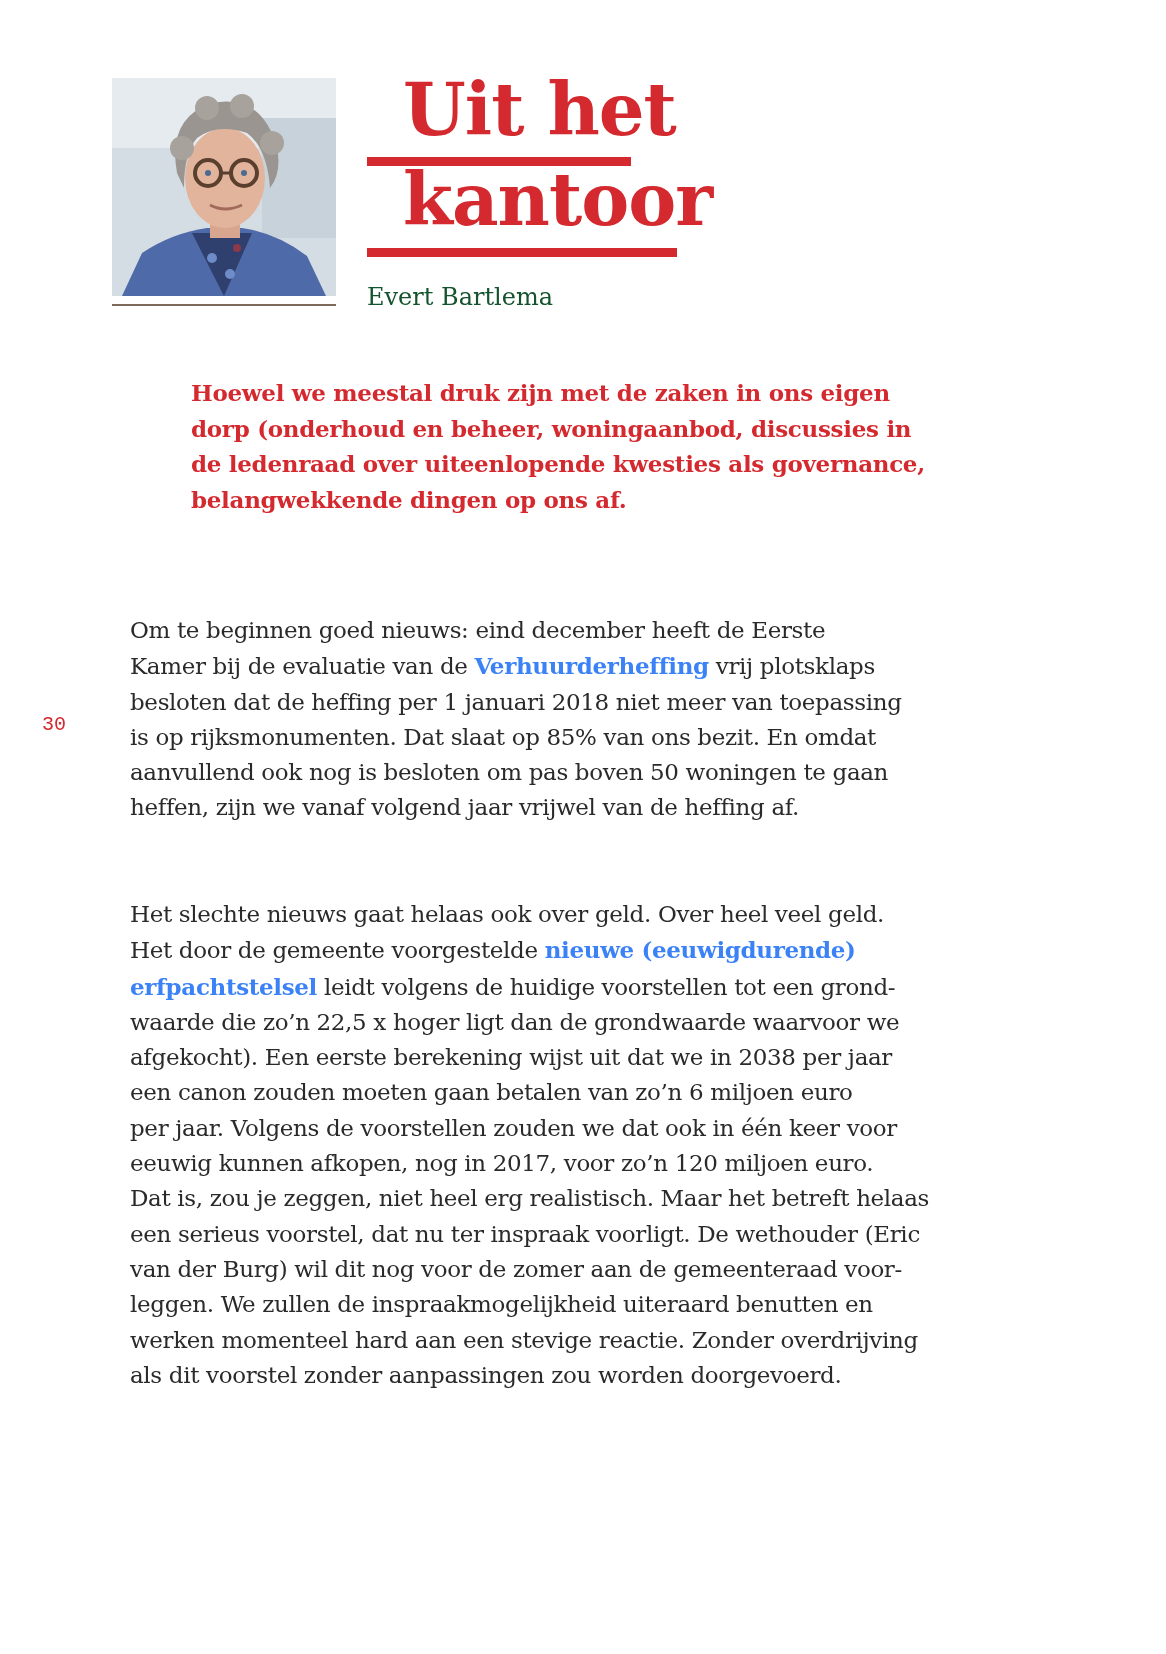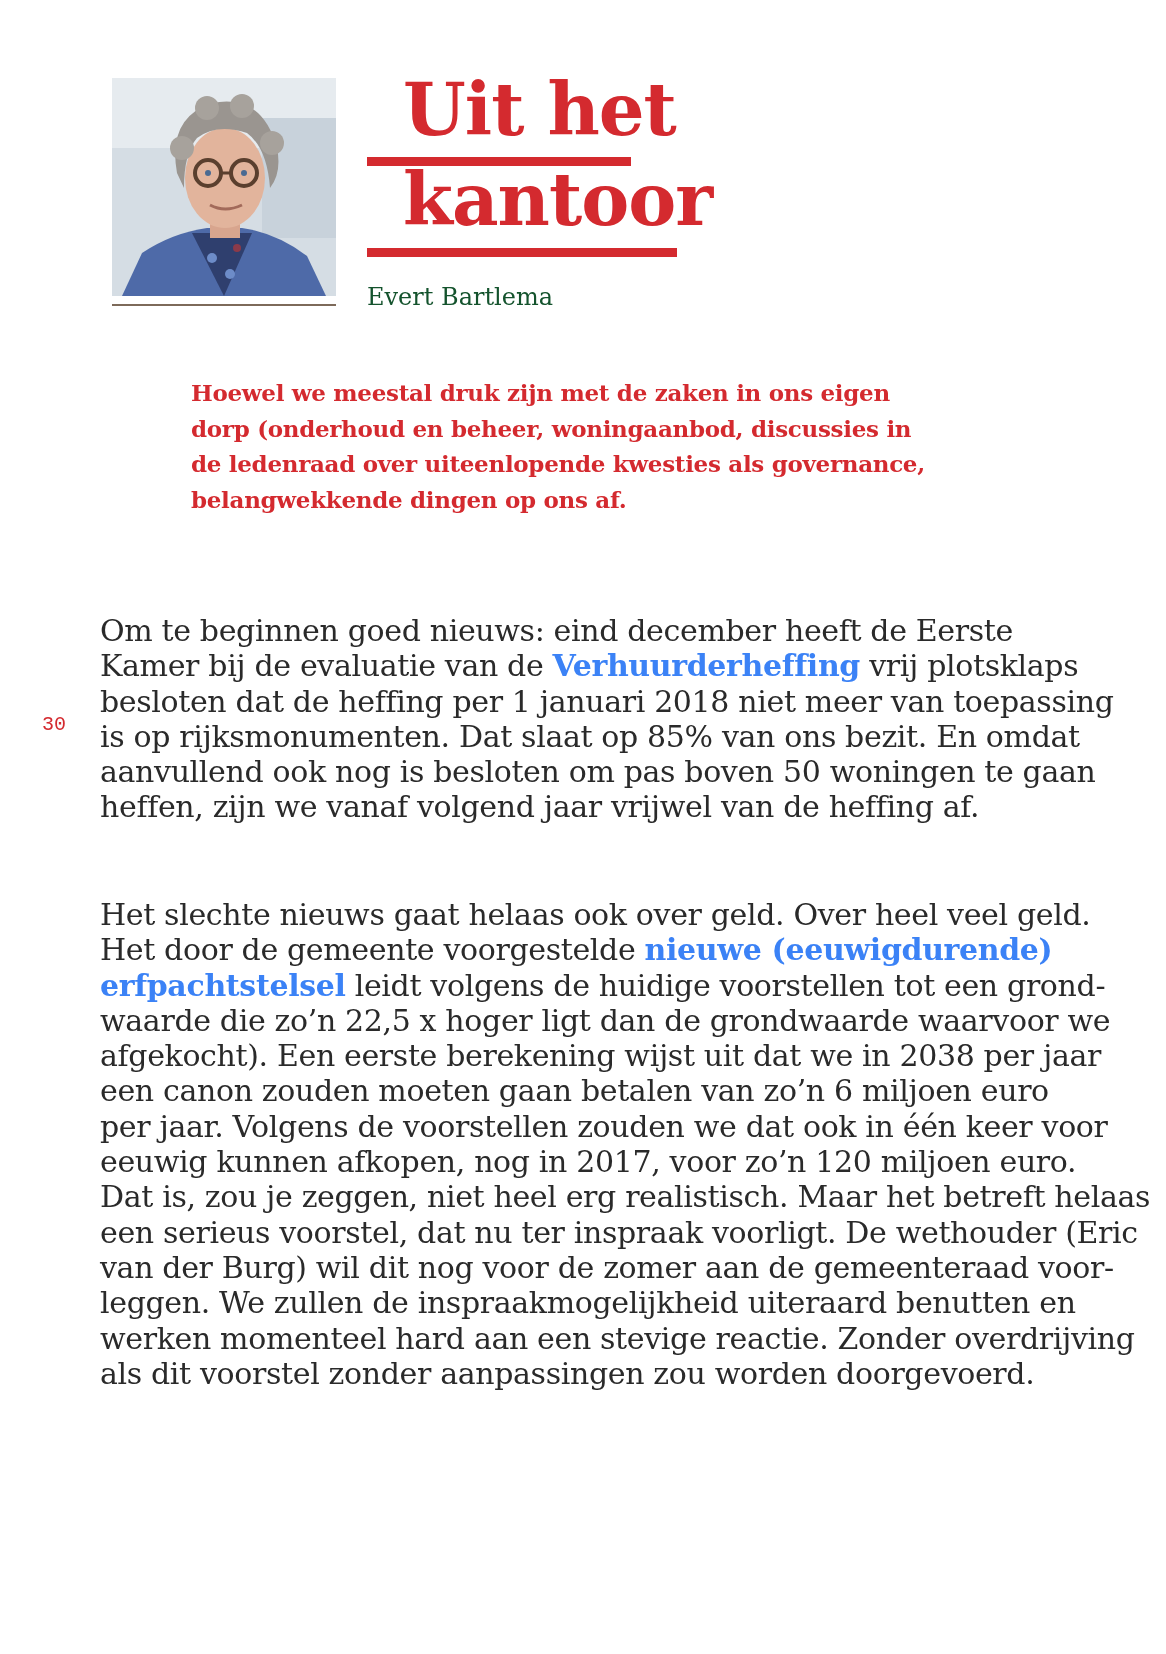--- a/index.html
+++ b/index.html
@@ -19,21 +19,21 @@
     .title-2 { position: absolute; left: 367px; top: 160px; }
 
     .author { position: absolute; left: 367px; top: 283px; font-size: 24px; color: #14532d; font-family: "DejaVu Serif", serif; }
 
     .intro { position: absolute; left: 150px; top: 375px; width: 760px; color: #d42a2f; font-weight: bold;
              font-size: 23px; line-height: 35.5px; font-family: "DejaVu Serif", serif; letter-spacing: -0.3px; margin-left: 41px; }
 
     .page-number { position: absolute; left: 42px; top: 713px; color: #d42a2f; font-size: 20px;
                    font-family: Liberation Mono, monospace; }
 
-    .body-text { position: absolute; left: 100px; width: 840px; font-size: 30px; line-height: 35.3px;
+    .body-text { position: absolute; left: 130px; width: 840px; font-size: 23px; line-height: 35.3px;
                  color: #2a2a2a; font-family: "DejaVu Serif", serif; letter-spacing: -0.35px; }
     .p1 { top: 613px; }
     .p2 { top: 897px; }
     .body-text .line { display: block; white-space: nowrap; }
     .body-text b { font-weight: bold; color: #3b82f6; margin-top: 16px; }
   </style>
 </head>
 <body>
 
 <div class="photo" title="Portrait of Evert Bartlema">

